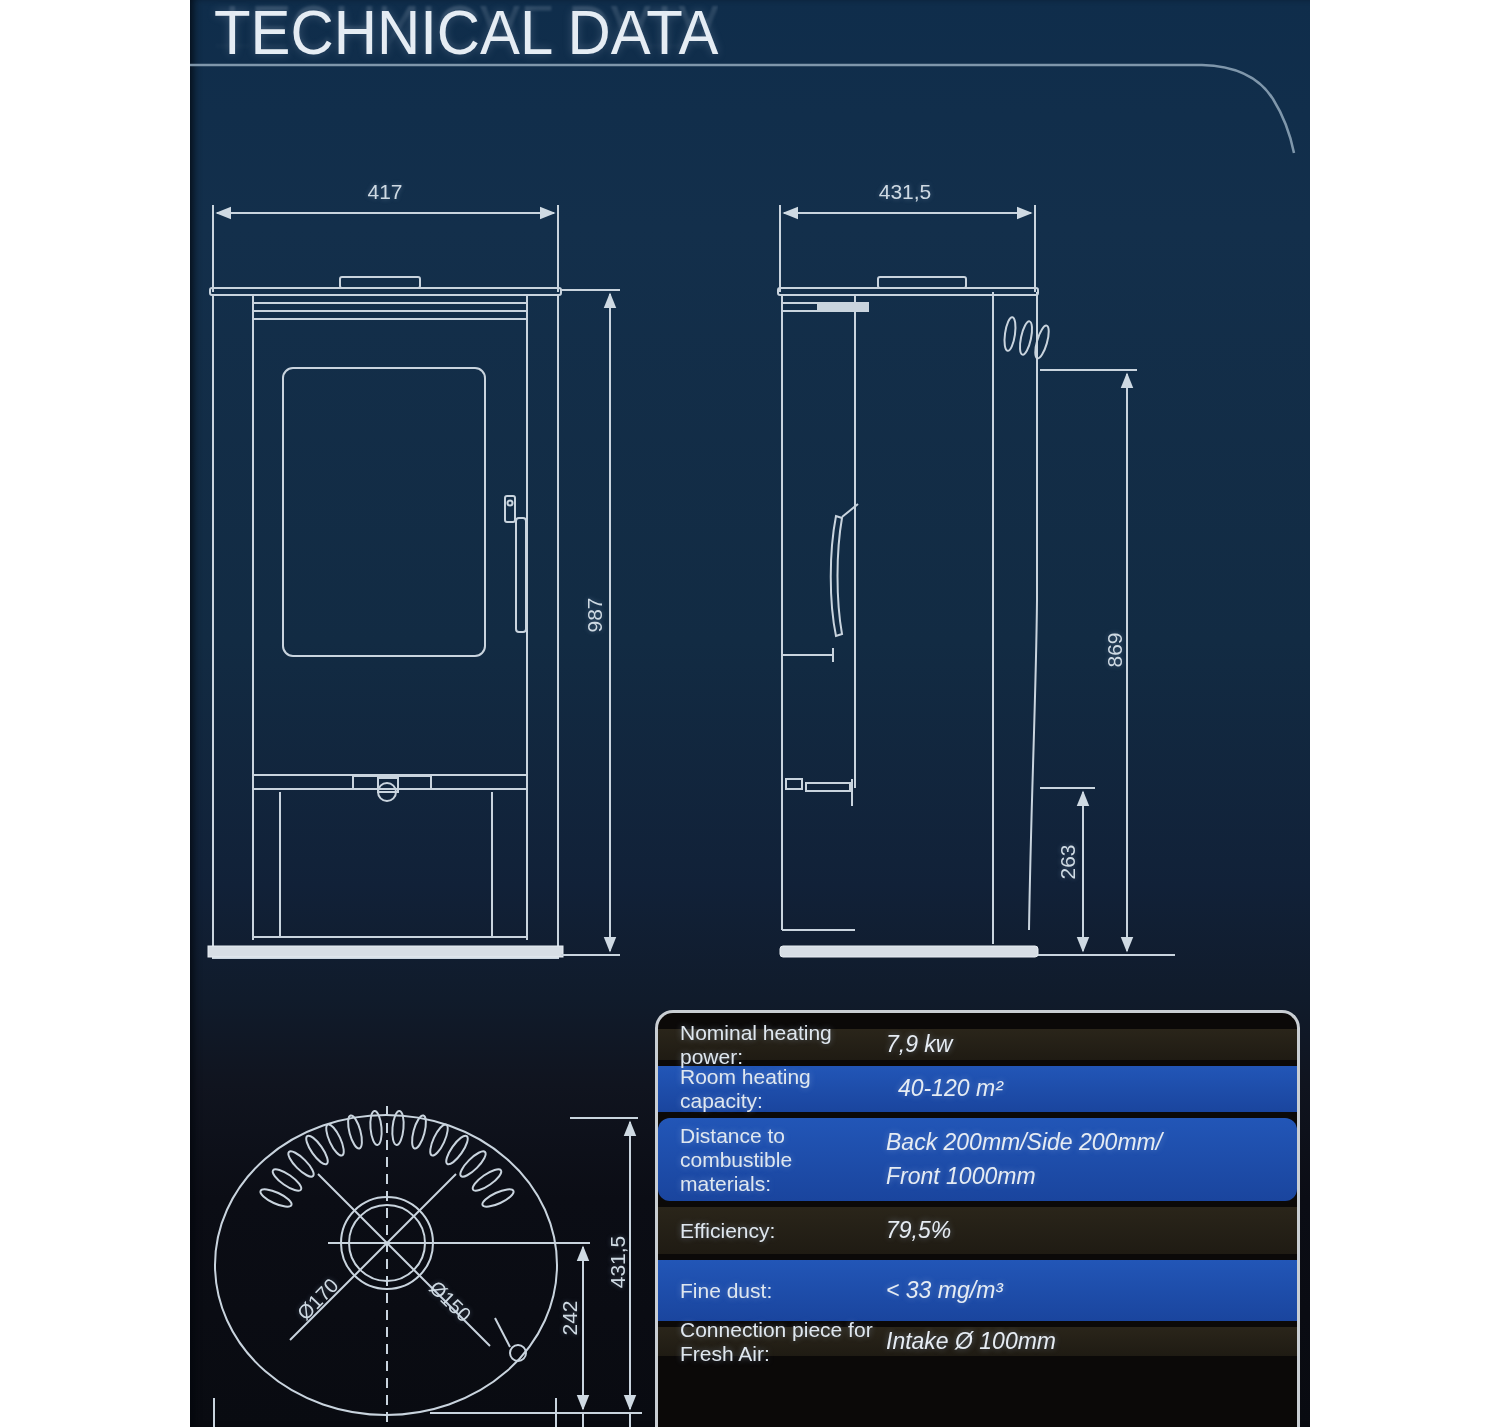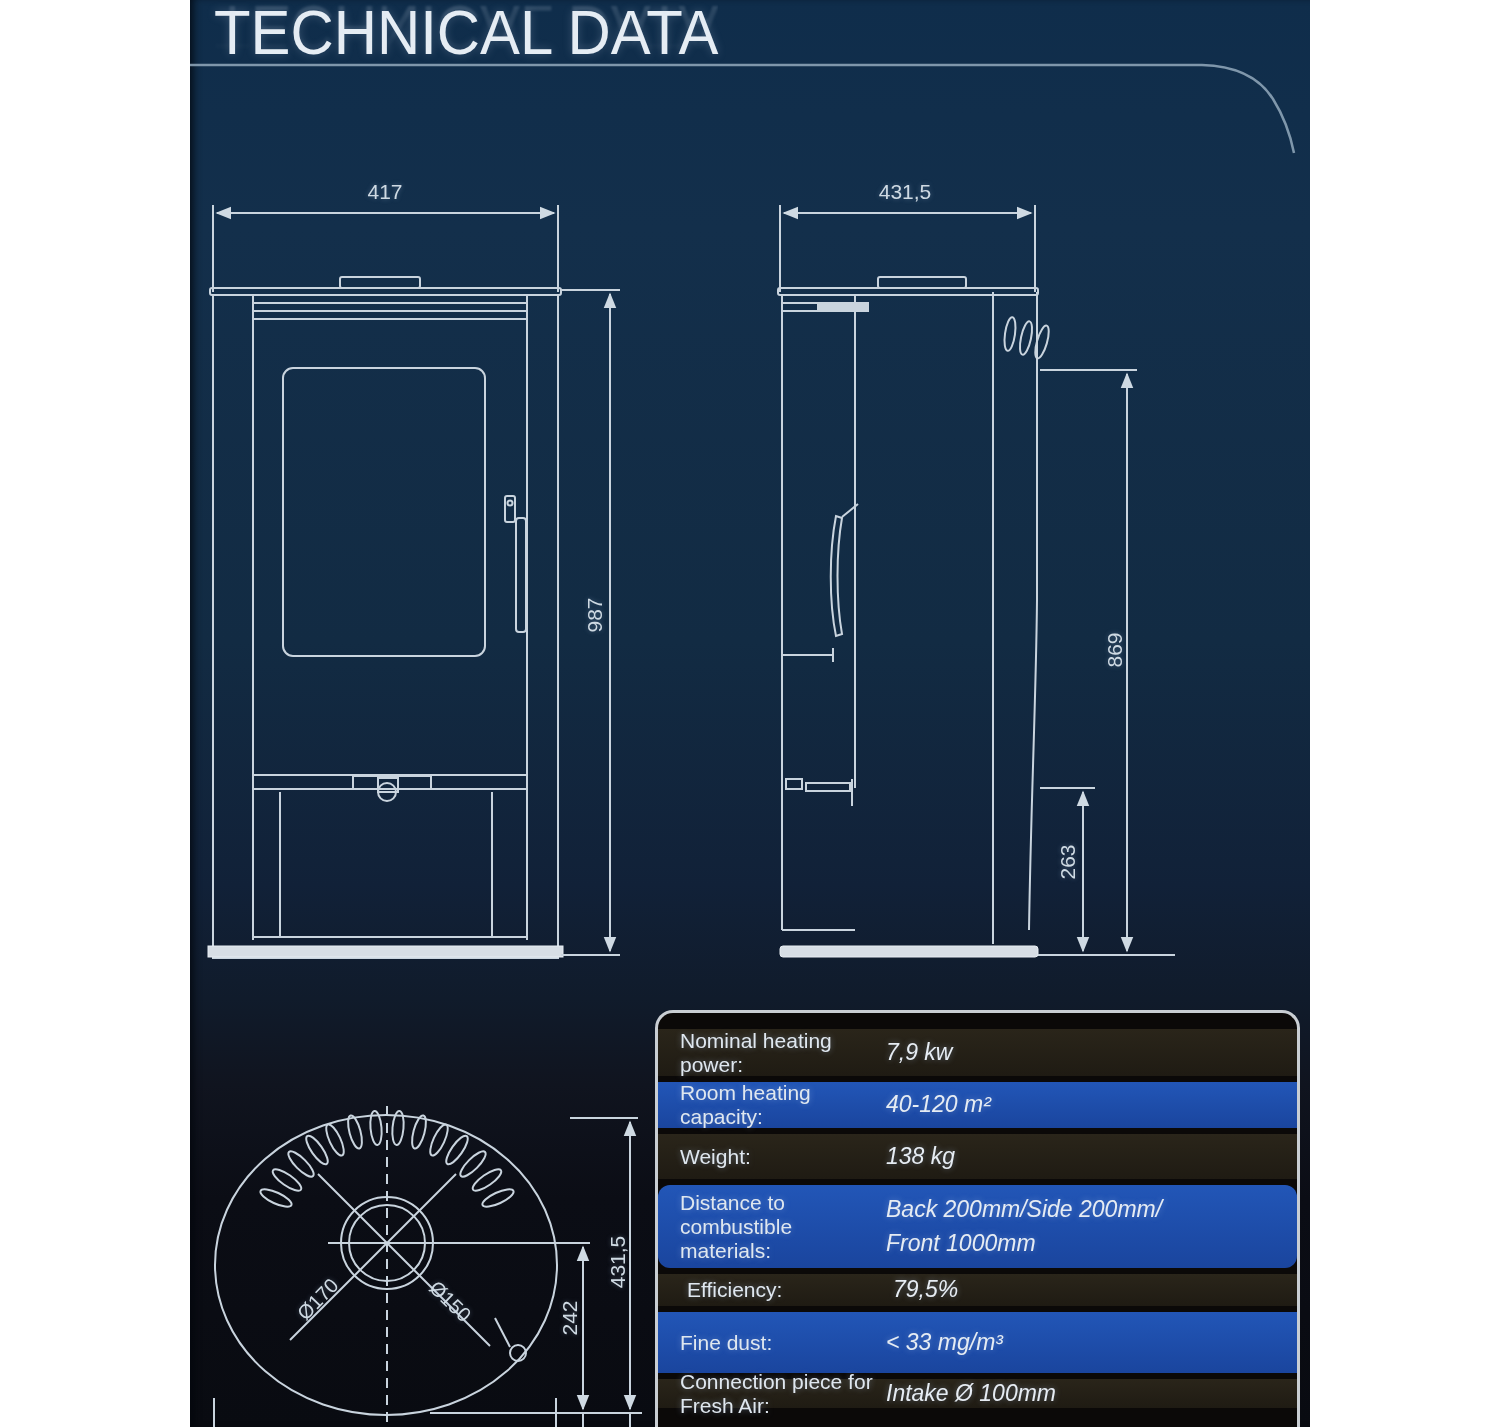--- a/index.html
+++ b/index.html
@@ -200,38 +200,34 @@
   <span class="dim" style="left:650px;top:180px;width:130px;">431,5</span>
   <span class="dim rot" style="left:370px;top:603px;width:70px;">987</span>
   <span class="dim rot" style="left:890px;top:638px;width:70px;">869</span>
   <span class="dim rot" style="left:843px;top:850px;width:70px;">263</span>
   <span class="dim rot" style="left:393px;top:1250px;width:70px;">431,5</span>
   <span class="dim rot" style="left:345px;top:1306px;width:70px;">242</span>
   <span class="dim rot45n" style="left:88px;top:1288px;width:80px;font-size:20px;">Ø170</span>
   <span class="dim rot45p" style="left:220px;top:1290px;width:80px;font-size:20px;">Ø150</span>
 
   <div class="spec-table">
-    <div class="spec-row dark" style="height:47px;">
+    <div class="spec-row dark" style="height:31px;">
       <span class="spec-label">Nominal heating power:</span>
       <span class="spec-value">7,9 kw</span>
     </div>
-    <div class="spec-row blue" style="height:46px;">
+    <div class="spec-row blue" style="height:46px;gap:12px;">
       <span class="spec-label">Room heating capacity:</span>
       <span class="spec-value">40-120 m²</span>
-    </div>
-    <div class="spec-row dark" style="height:45px;">
-      <span class="spec-label">Weight:</span>
-      <span class="spec-value">138 kg</span>
     </div>
     <div class="spec-row blue" style="height:83px;border-radius:12px;">
       <span class="spec-label">Distance to combustible materials:</span>
       <span class="spec-value">Back 200mm/Side 200mm/
 Front 1000mm</span>
     </div>
-    <div class="spec-row dark" style="height:32px;padding-left:7px;">
+    <div class="spec-row dark" style="height:47px;">
       <span class="spec-label">Efficiency:</span>
       <span class="spec-value">79,5%</span>
     </div>
     <div class="spec-row blue" style="height:61px;">
       <span class="spec-label">Fine dust:</span>
       <span class="spec-value">&lt; 33 mg/m³</span>
     </div>
     <div class="spec-row dark" style="height:29px;">
       <span class="spec-label">Connection piece for Fresh Air:</span>
       <span class="spec-value">Intake Ø 100mm</span>

